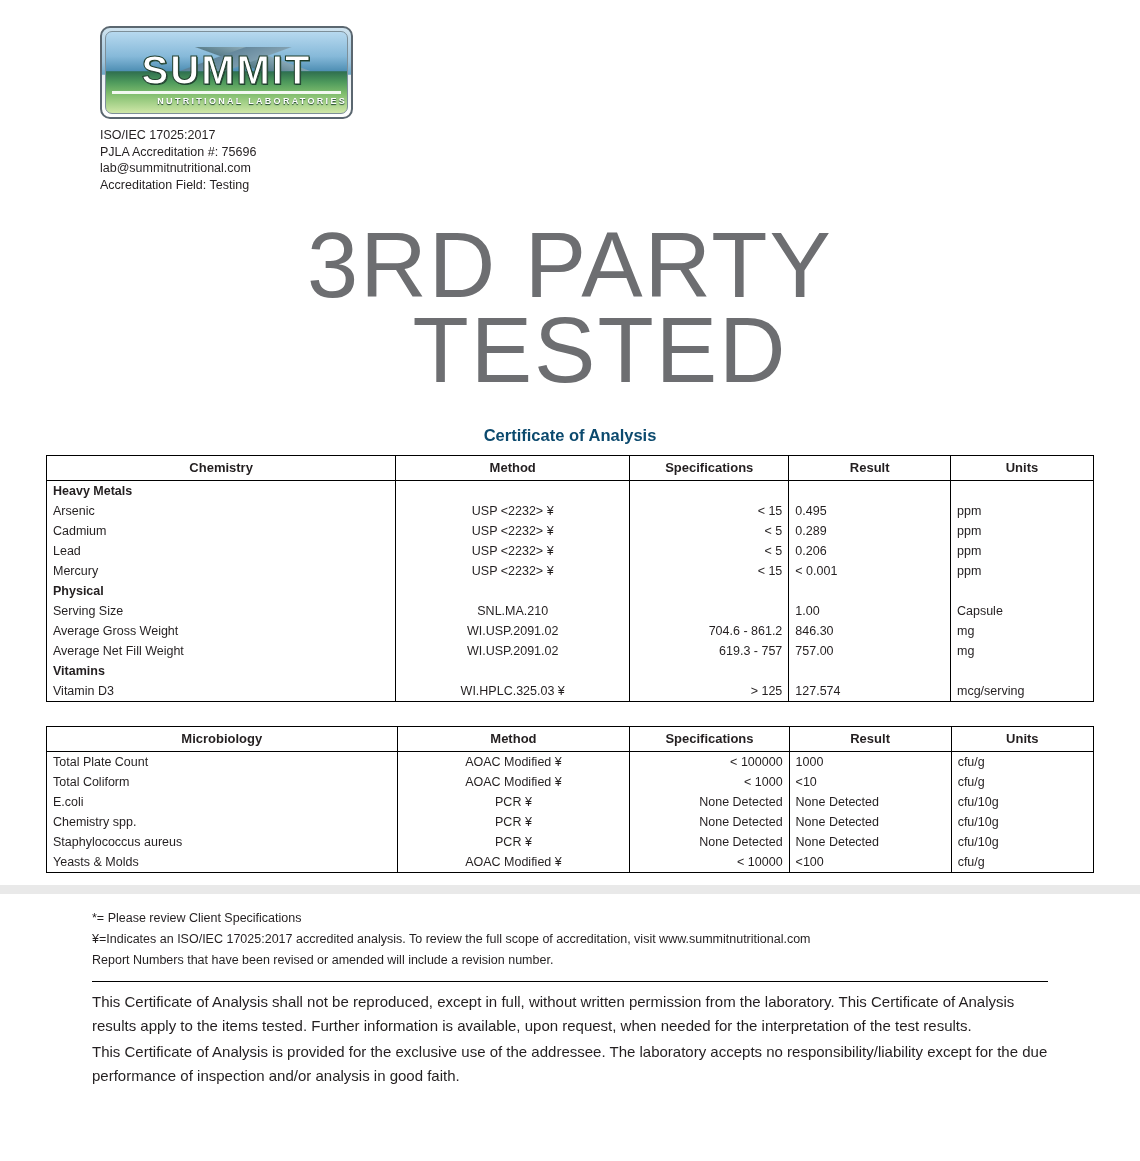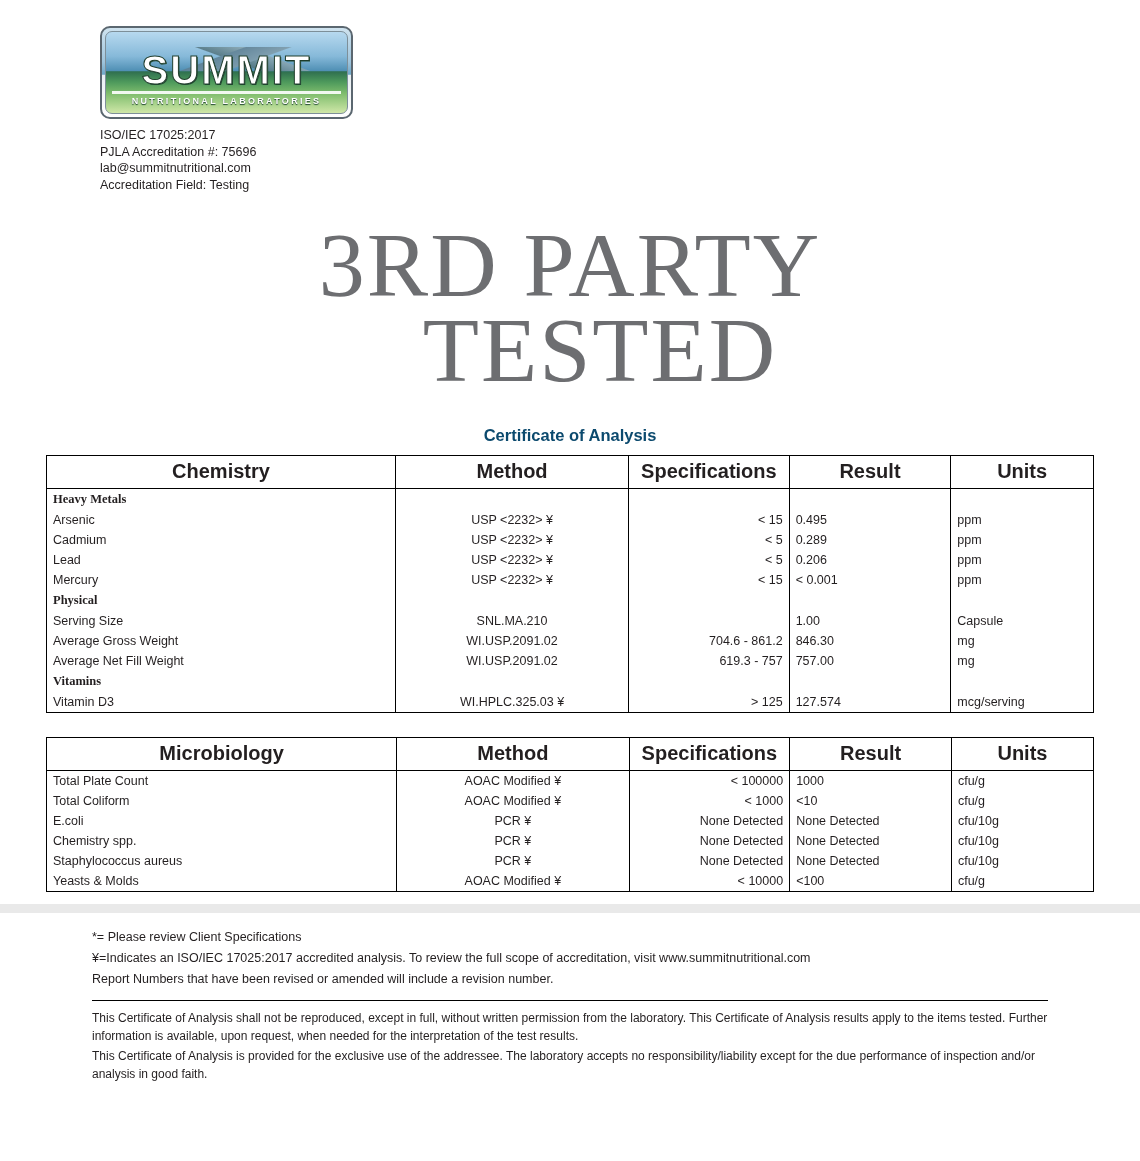--- a/index.html
+++ b/index.html
@@ -61,21 +61,21 @@
     font-size: 40px;
     letter-spacing: 2px;
     color: #ffffff;
     -webkit-text-stroke: 1px #1d3b2a;
     text-shadow: 1px 1px 0 #234b33;
   }
   .logo-sub {
     position: absolute;
     left: 0; right: 0;
     bottom: 7px;
-    text-align: center;
+    text-align: right;
     font-size: 9px;
     letter-spacing: 2.3px;
     font-weight: bold;
     color: #ffffff;
     text-shadow: 0 1px 1px #1f4330;
   }
   .logo-bar {
     position: absolute;
     left: 6px; right: 6px;
     bottom: 19px;
@@ -87,21 +87,21 @@
   .accred {
     margin-top: 8px;
     font-size: 12.5px;
     line-height: 16.5px;
     color: #231f20;
   }
 
   
   .bigtitle {
     text-align: center;
-    font-family: Liberation Serif, serif;
+    font-family: Liberation Sans, sans-serif;
     color: #6d6e71;
     line-height: 0.92;
     margin-top: 30px;
   }
   .bigtitle .l1 {
     font-size: 92px;
     letter-spacing: 2px;
     display: block;
     padding-left: 0;
   }
@@ -128,21 +128,21 @@
   table.coa {
     border-collapse: collapse;
     width: 100%;
     font-size: 12.5px;
   }
   table.coa th, table.coa td {
     padding: 3px 6px;
     vertical-align: middle;
   }
   table.coa thead th {
-    font-size: 20px;
+    font-size: 13px;
     font-weight: bold;
     text-align: center;
     border-bottom: 1px solid #000;
     padding: 4px 6px 5px 6px;
     margin-top: 36px;
   }
   .col-analyte { width: 345px; text-align: left; }
   .col-method  { width: 225px; text-align: center; }
   .col-spec    { width: 148px; text-align: right; }
   .col-result  { width: 152px; text-align: left; }
@@ -153,21 +153,21 @@
   }
   table.coa tbody td.analyte { border-right: 1px solid #000; }
   table.coa tbody td.method  { border-right: 1px solid #000; }
   table.coa tbody td.spec    { border-right: 1px solid #000; }
   table.coa tbody td.result  { border-right: 1px solid #000; }
   table.coa thead th.analyte,
   table.coa thead th.method,
   table.coa thead th.spec,
   table.coa thead th.result { border-right: 1px solid #000; }
 
-  tr.group td { font-weight: bold; font-family: Liberation Serif, serif; }
+  tr.group td { font-weight: bold; }
 
   .tbl-gap { height: 14px; }
 
   
   .grayline {
     margin-top: 12px;
     height: 9px;
     background: #e9e9e9;
   }
 
@@ -175,22 +175,22 @@
   .notes {
     margin: 14px 92px 0 92px;
     font-size: 12.5px;
     line-height: 21px;
   }
   .notes .rule {
     border-top: 1px solid #000;
     margin: 10px 0 8px 0;
   }
   .disclaimer {
-    font-size: 12px;
-    line-height: 18px;
+    font-size: 15px;
+    line-height: 24px;
   }
   .disclaimer p { margin: 0 0 2px 0; }
 </style>
 </head>
 <body>
 
 <div class="header">
   <div class="logo">
     <div class="logo-inner">
       <div class="logo-sky-mtn"></div>

